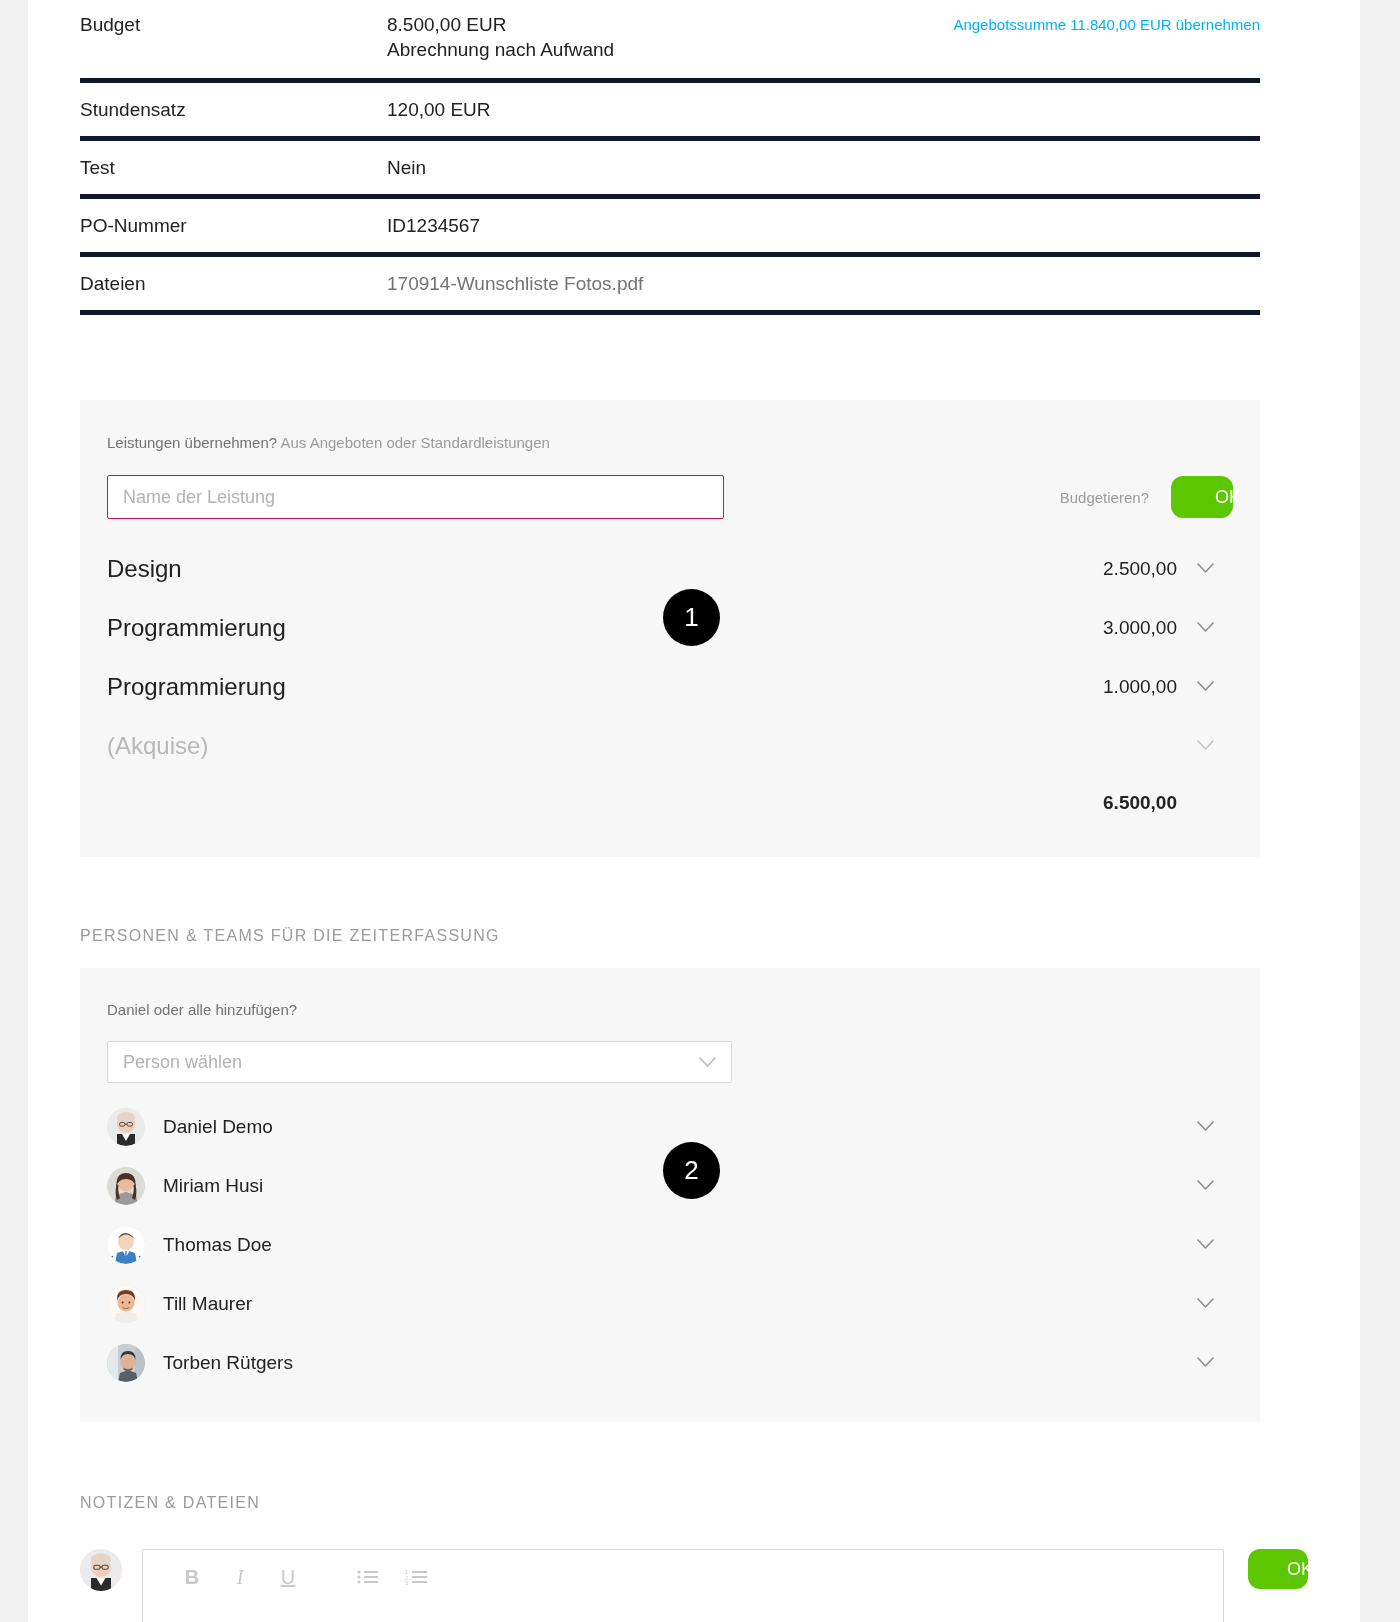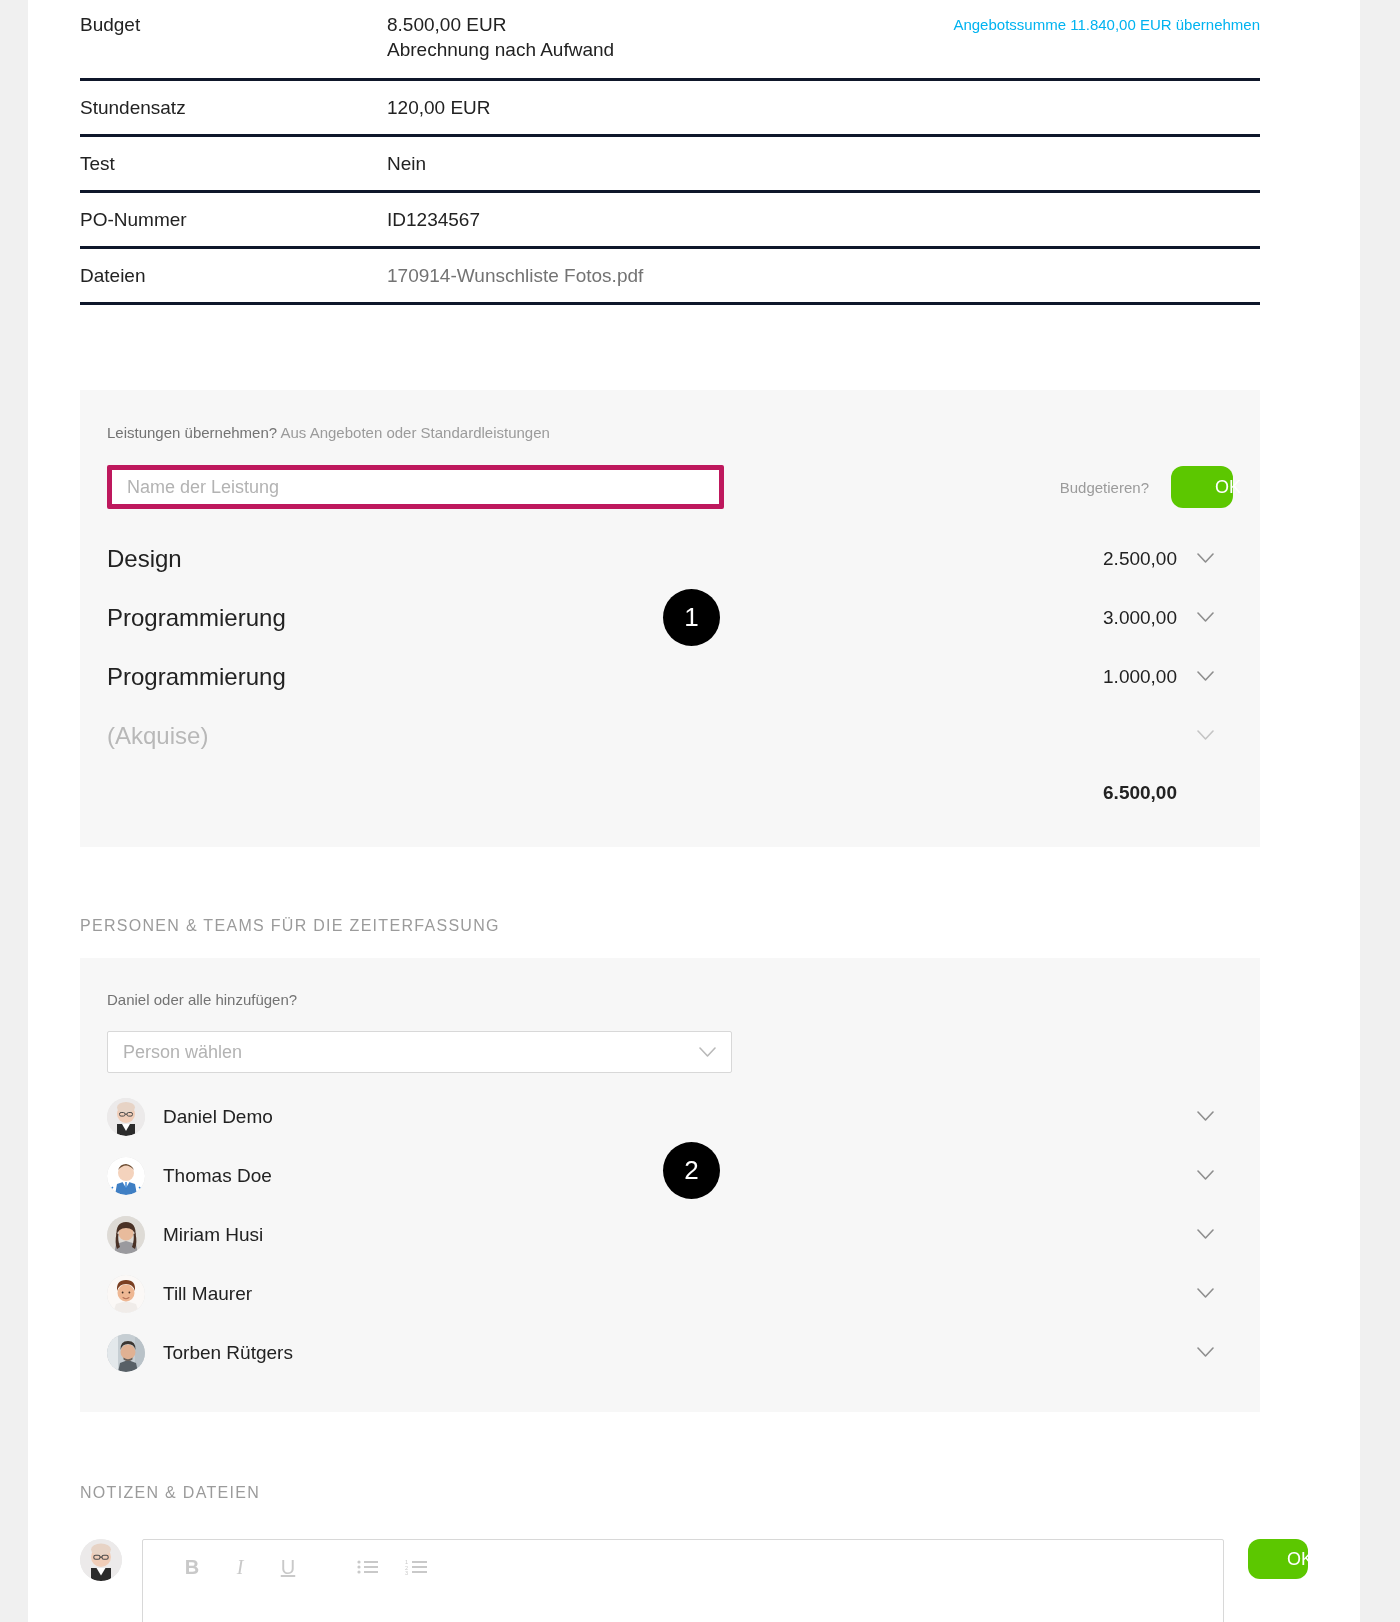--- a/index.html
+++ b/index.html
@@ -31,21 +31,21 @@
 
   
   .detail-table {
     width: 1180px;
     margin-left: 0;
     border-collapse: collapse;
   }
   .detail-row {
     display: flex;
     align-items: flex-start;
-    border-bottom: 3px solid #0f172a;
+    border-bottom: 5px solid #0f172a;
     padding: 14px 0 14px 0;
     min-height: 48px;
   }
   .detail-row:first-child { border-top: 1px solid #e6e6e6; }
   .detail-label {
     width: 307px;
     flex: 0 0 307px;
     font-size: 19px;
     color: #222222;
     line-height: 25px;
@@ -88,21 +88,21 @@
   
   .lst-head {
     font-size: 15px;
     color: #9b9b9b;
     line-height: 20px;
   }
   .lst-head .link { font-size: 15px; }
   .text-input {
     width: 617px;
     height: 44px;
-    border: 5px solid #be185d;
+    border: 1px solid #be185d;
     background: #ffffff;
     border-radius: 2px;
     font-size: 18px;
     color: #222;
     padding: 0 15px;
     font-family: "Liberation Sans", sans-serif;
     outline: none;
   }
   .text-input::placeholder { color: #b3b3b3; }
   .select-input {
@@ -428,65 +428,65 @@
             <span class="chev">
               <svg class="chev-icon" width="17" height="11" viewBox="0 0 17 11">
                   <path d="M1 1 L8.5 9 L16 1" stroke="#8e8e8e" stroke-width="1.6" fill="none" stroke-linecap="round" stroke-linejoin="round"></path>
                 </svg>
             </span>
           </div>
 
           <div class="person-row">
             <span class="avatar">
               <svg viewBox="0 0 38 38" width="38" height="38">
+                <circle cx="19" cy="19" r="19" fill="#e4e3e1"></circle>
+                <g clip-path="url(#c2)">
+                  <rect x="0" y="0" width="38" height="38" fill="#dedbd6"></rect>
+                  <path d="M7 38 L9 28 L19 25 L29 28 L31 38 Z" fill="#9a9a9e"></path>
+                  <circle cx="19" cy="17" r="7.5" fill="#e8bb9c"></circle>
+                  <path d="M9.5 20 Q8.5 6 19 6 Q29.5 6 28.5 20 Q27 12 19 12 Q11 12 9.5 20 Z" fill="#4a3226"></path>
+                  <path d="M9.5 17 Q7.5 27 10 33 L13 31 Q10.5 24 11.5 18 Z" fill="#4a3226"></path>
+                  <path d="M28.5 17 Q30.5 27 28 33 L25 31 Q27.5 24 26.5 18 Z" fill="#4a3226"></path>
+                </g>
+                <defs>
+                    <clipPath id="c2">
+                      <circle cx="19" cy="19" r="19"></circle>
+                    </clipPath>
+                  </defs>
+              </svg>
+            </span>
+            <span class="pname">Miriam Husi</span>
+            <span class="chev">
+              <svg class="chev-icon" width="17" height="11" viewBox="0 0 17 11">
+                  <path d="M1 1 L8.5 9 L16 1" stroke="#8e8e8e" stroke-width="1.6" fill="none" stroke-linecap="round" stroke-linejoin="round"></path>
+                </svg>
+            </span>
+          </div>
+
+          <div class="person-row">
+            <span class="avatar">
+              <svg viewBox="0 0 38 38" width="38" height="38">
                 <circle cx="19" cy="19" r="19" fill="#ffffff"></circle>
                 <g clip-path="url(#c1)">
                   <path d="M8 38 L10 27 L19 24 L28 27 L30 38 Z" fill="#3f7fc4"></path>
                   <path d="M15 24 L19 31 L23 24 Z" fill="#ffffff"></path>
                   <circle cx="19" cy="16" r="8" fill="#f4d3bd"></circle>
                   <path d="M11 13 Q19 4 27 13 Q25 8 19 7 Q13 7 11 13 Z" fill="#6b4a2f"></path>
                   <rect x="18.3" y="25" width="1.4" height="7" fill="#2f7fd4"></rect>
                   <path d="M6 30 L3 33 L6 36" stroke="#2f7fd4" stroke-width="1.4" fill="none"></path>
                   <path d="M32 30 L35 33 L32 36" stroke="#2f7fd4" stroke-width="1.4" fill="none"></path>
                 </g>
                 <defs>
                     <clipPath id="c1">
                       <circle cx="19" cy="19" r="19"></circle>
                     </clipPath>
                   </defs>
               </svg>
             </span>
             <span class="pname">Thomas Doe</span>
-            <span class="chev">
-              <svg class="chev-icon" width="17" height="11" viewBox="0 0 17 11">
-                  <path d="M1 1 L8.5 9 L16 1" stroke="#8e8e8e" stroke-width="1.6" fill="none" stroke-linecap="round" stroke-linejoin="round"></path>
-                </svg>
-            </span>
-          </div>
-
-          <div class="person-row">
-            <span class="avatar">
-              <svg viewBox="0 0 38 38" width="38" height="38">
-                <circle cx="19" cy="19" r="19" fill="#e4e3e1"></circle>
-                <g clip-path="url(#c2)">
-                  <rect x="0" y="0" width="38" height="38" fill="#dedbd6"></rect>
-                  <path d="M7 38 L9 28 L19 25 L29 28 L31 38 Z" fill="#9a9a9e"></path>
-                  <circle cx="19" cy="17" r="7.5" fill="#e8bb9c"></circle>
-                  <path d="M9.5 20 Q8.5 6 19 6 Q29.5 6 28.5 20 Q27 12 19 12 Q11 12 9.5 20 Z" fill="#4a3226"></path>
-                  <path d="M9.5 17 Q7.5 27 10 33 L13 31 Q10.5 24 11.5 18 Z" fill="#4a3226"></path>
-                  <path d="M28.5 17 Q30.5 27 28 33 L25 31 Q27.5 24 26.5 18 Z" fill="#4a3226"></path>
-                </g>
-                <defs>
-                    <clipPath id="c2">
-                      <circle cx="19" cy="19" r="19"></circle>
-                    </clipPath>
-                  </defs>
-              </svg>
-            </span>
-            <span class="pname">Miriam Husi</span>
             <span class="chev">
               <svg class="chev-icon" width="17" height="11" viewBox="0 0 17 11">
                   <path d="M1 1 L8.5 9 L16 1" stroke="#8e8e8e" stroke-width="1.6" fill="none" stroke-linecap="round" stroke-linejoin="round"></path>
                 </svg>
             </span>
           </div>
 
           <div class="person-row">
             <span class="avatar">
               <svg viewBox="0 0 38 38" width="38" height="38">

